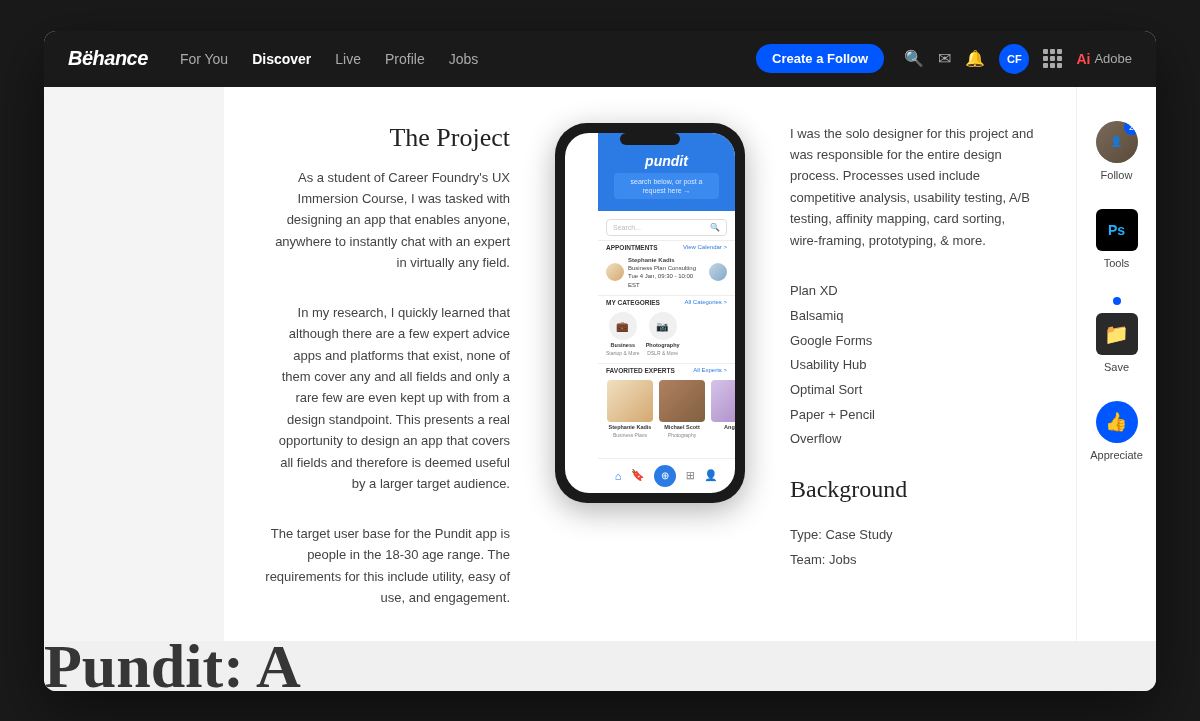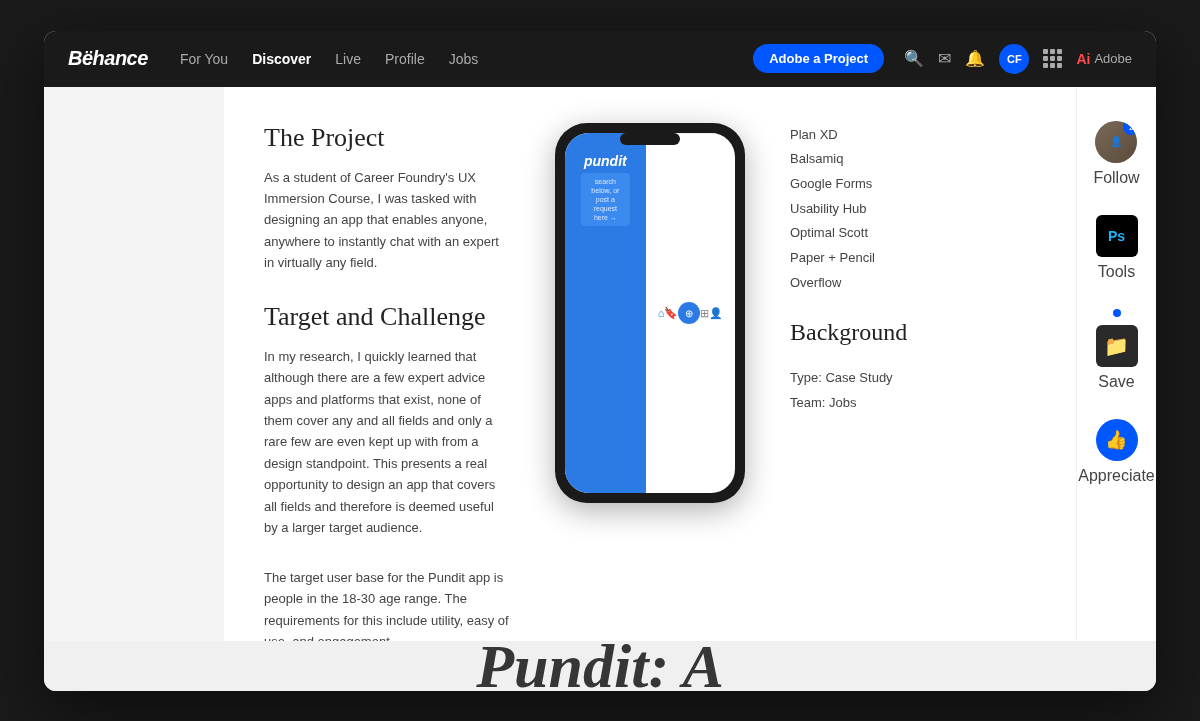--- a/index.html
+++ b/index.html
@@ -111,20 +111,21 @@
       flex: 1;
       display: flex;
       background: #fff;
       overflow-y: auto;
       padding: 36px 40px;
       gap: 40px;
     }
     .left-col {
       flex: 1;
       max-width: 380px;
+      text-align: right;
     }
     .center-col {
       width: 200px;
       flex-shrink: 0;
       display: flex;
       align-items: flex-start;
       justify-content: center;
     }
     .right-col {
       flex: 1;
@@ -167,21 +168,22 @@
       transform: translateX(-50%);
       z-index: 2;
     }
     .phone-screen {
       width: 100%;
       height: 100%;
       background: #fff;
       border-radius: 24px;
       overflow: hidden;
       display: flex;
-      flex-direction: row;
+      flex-direction: column;
+      padding-left: 33px;
     }
     .phone-header {
       background: #2c7be5;
       padding: 20px 10px 8px;
       text-align: center;
     }
     .phone-app-name {
       color: #fff;
       font-size: 14px;
       font-weight: 700;
@@ -420,21 +422,21 @@
       height: 16px;
       background: #0057ff;
       border-radius: 50%;
       color: #fff;
       font-size: 9px;
       display: flex;
       align-items: center;
       justify-content: center;
     }
     .action-label {
-      font-size: 16px;
+      font-size: 11px;
       color: #444;
       text-align: right;
     }
     .action-ps {
       background: #000000;
       color: #1fb3ff;
     }
     .action-folder {
       background: #2a2a2a;
     }
@@ -482,21 +484,21 @@
 
   <nav class="navbar">
     <div class="nav-logo">Bëhance</div>
     <div class="nav-links">
       <span class="nav-link">For You</span>
       <span class="nav-link active">Discover</span>
       <span class="nav-link">Live</span>
       <span class="nav-link">Profile</span>
       <span class="nav-link">Jobs</span>
     </div>
-    <button class="nav-cta">Adobe a Project</button>
+    <button class="nav-cta">Create a Follow</button>
     <div class="nav-right">
       <span class="nav-icon">🔍</span>
       <span class="nav-icon">✉</span>
       <span class="nav-icon">🔔</span>
       <div class="nav-avatar">CF</div>
       <div class="nav-grid-icon">
         <span></span>
           <span></span>
           <span></span>
         <span></span>
@@ -516,21 +518,20 @@
   <div class="content-wrapper">
     <div class="page-area">
       <div class="left-spacer"></div>
 
       <div class="content-area">
 
         <div class="left-col">
           <h2 class="section-title">The Project</h2>
           <p class="section-body">As a student of Career Foundry's UX Immersion Course, I was tasked with designing an app that enables anyone, anywhere to instantly chat with an expert in virtually any field.</p>
 
-          <h2 class="section-title">Target and Challenge</h2>
           <p class="section-body">In my research, I quickly learned that although there are a few expert advice apps and platforms that exist, none of them cover any and all fields and only a rare few are even kept up with from a design standpoint. This presents a real opportunity to design an app that covers all fields and therefore is deemed useful by a larger target audience.</p>
           <p class="section-body">The target user base for the Pundit app is people in the 18-30 age range. The requirements for this include utility, easy of use, and engagement.</p>
         </div>
 
         <div class="center-col">
           <div class="phone-mockup">
             <div class="phone-notch"></div>
             <div class="phone-screen">
 
               <div class="phone-header">
@@ -611,27 +612,28 @@
                 <span class="phone-nav-icon">🔖</span>
                 <div class="phone-search-btn">⊕</div>
                 <span class="phone-nav-icon">⊞</span>
                 <span class="phone-nav-icon">👤</span>
               </div>
             </div>
           </div>
         </div>
 
         <div class="right-col">
+          <p class="section-body">I was the solo designer for this project and was responsible for the entire design process. Processes used include competitive analysis, usability testing, A/B testing, affinity mapping, card sorting, wire-framing, prototyping, &amp; more.</p>
 
           <div class="tools-list">
             <div>Plan XD</div>
             <div>Balsamiq</div>
             <div>Google Forms</div>
             <div>Usability Hub</div>
-            <div>Optimal Scott</div>
+            <div>Optimal Sort</div>
             <div>Paper + Pencil</div>
             <div>Overflow</div>
           </div>
 
           <h2 class="bg-section-title" style="margin-top:24px;">Background</h2>
           <div class="bg-details">
             <div>Type: Case Study</div>
             <div>Team: Jobs</div>
 
           </div>
@@ -661,17 +663,17 @@
           <span class="action-label">Save</span>
         </div>
 
         <div class="sidebar-action">
           <div class="sidebar-action-icon action-like" style="font-size:18px;border-radius:50%;">👍</div>
           <span class="action-label">Appreciate</span>
         </div>
       </div>
     </div>
 
-    <div style="background:#f0f0f0; overflow:hidden; height:50px; display:flex; align-items:center; justify-content:center;font-style:italic;">
+    <div style="background:#f0f0f0; overflow:hidden; height:50px; display:flex; align-items:center; ">
       <div style="font-size:62px; font-weight:900; color:#222; font-family:Georgia,serif; line-height:1; opacity:0.9;">Pundit: A</div>
     </div>
   </div>
 </div>
 
 </body></html>

